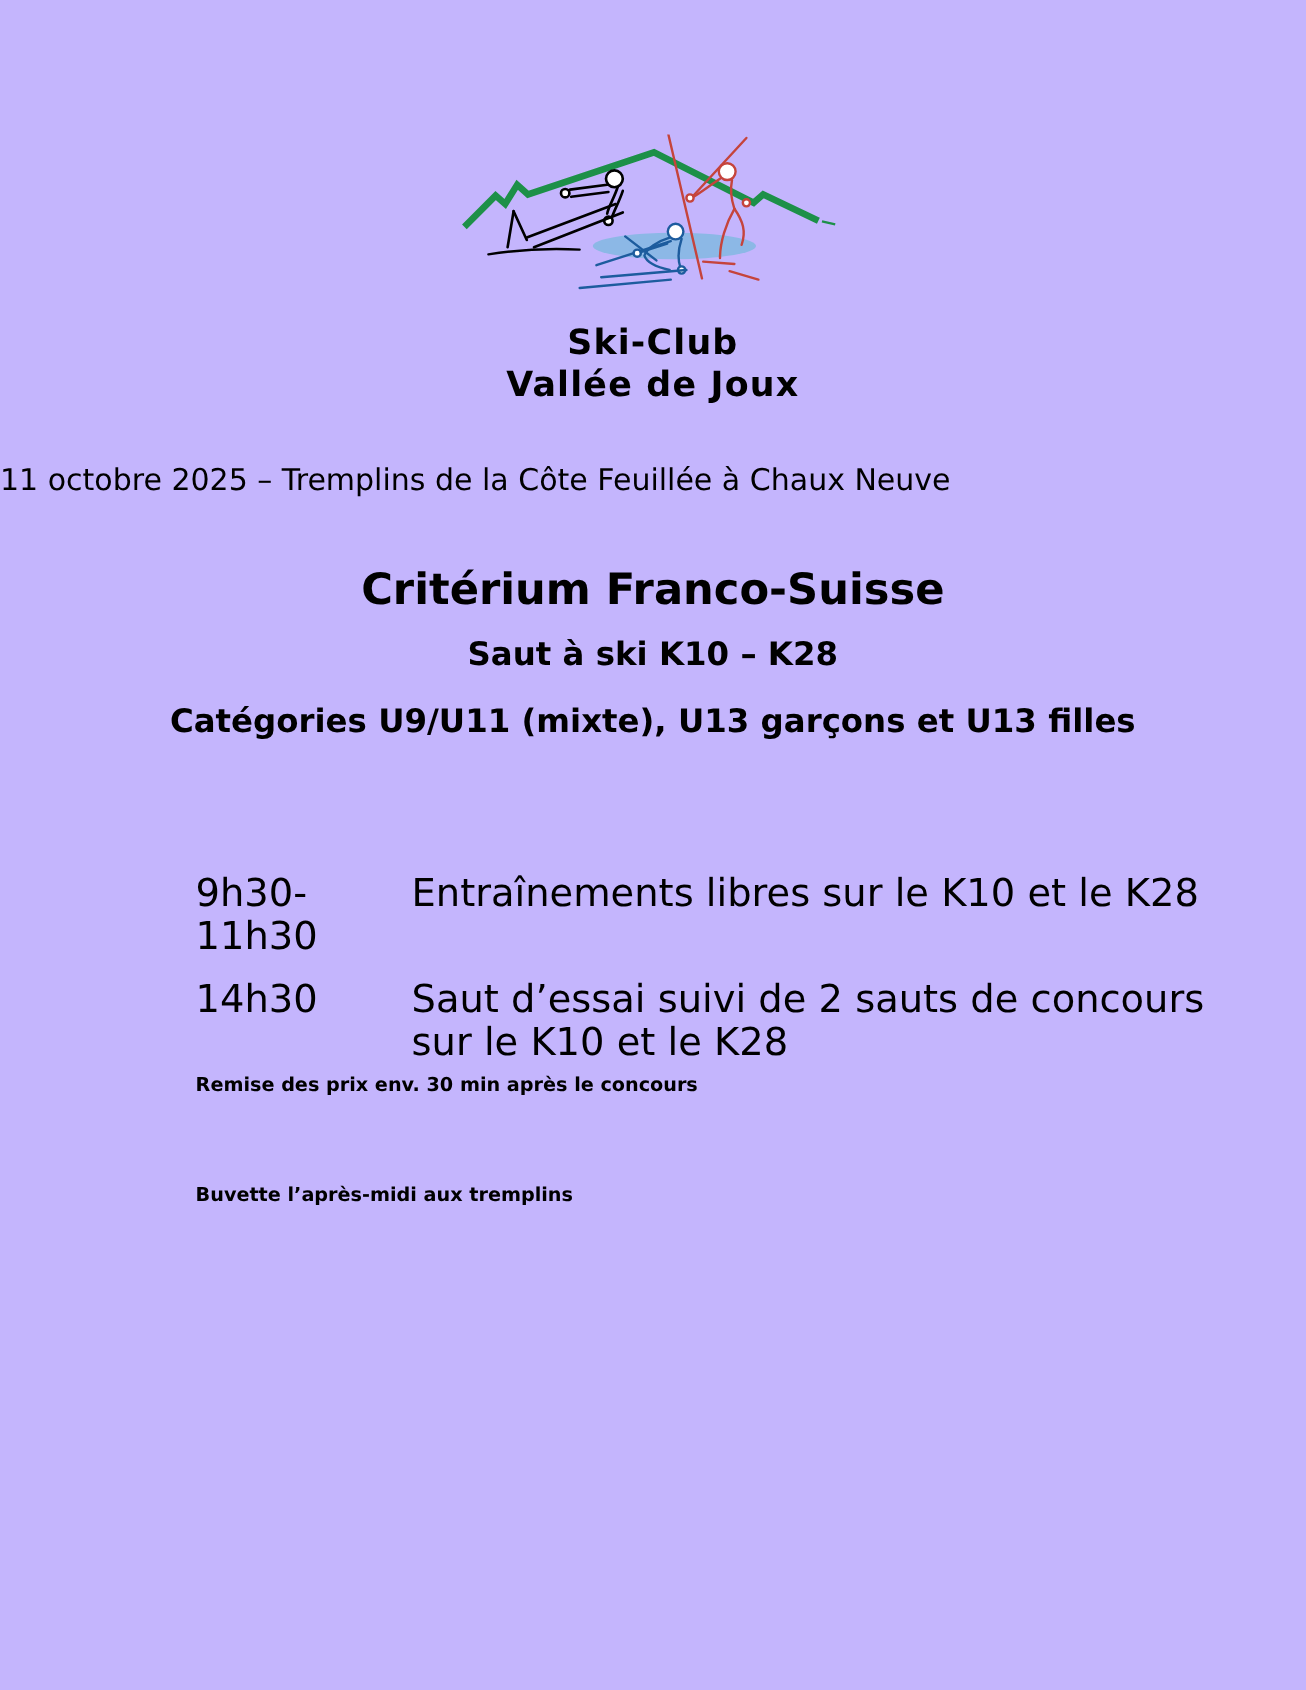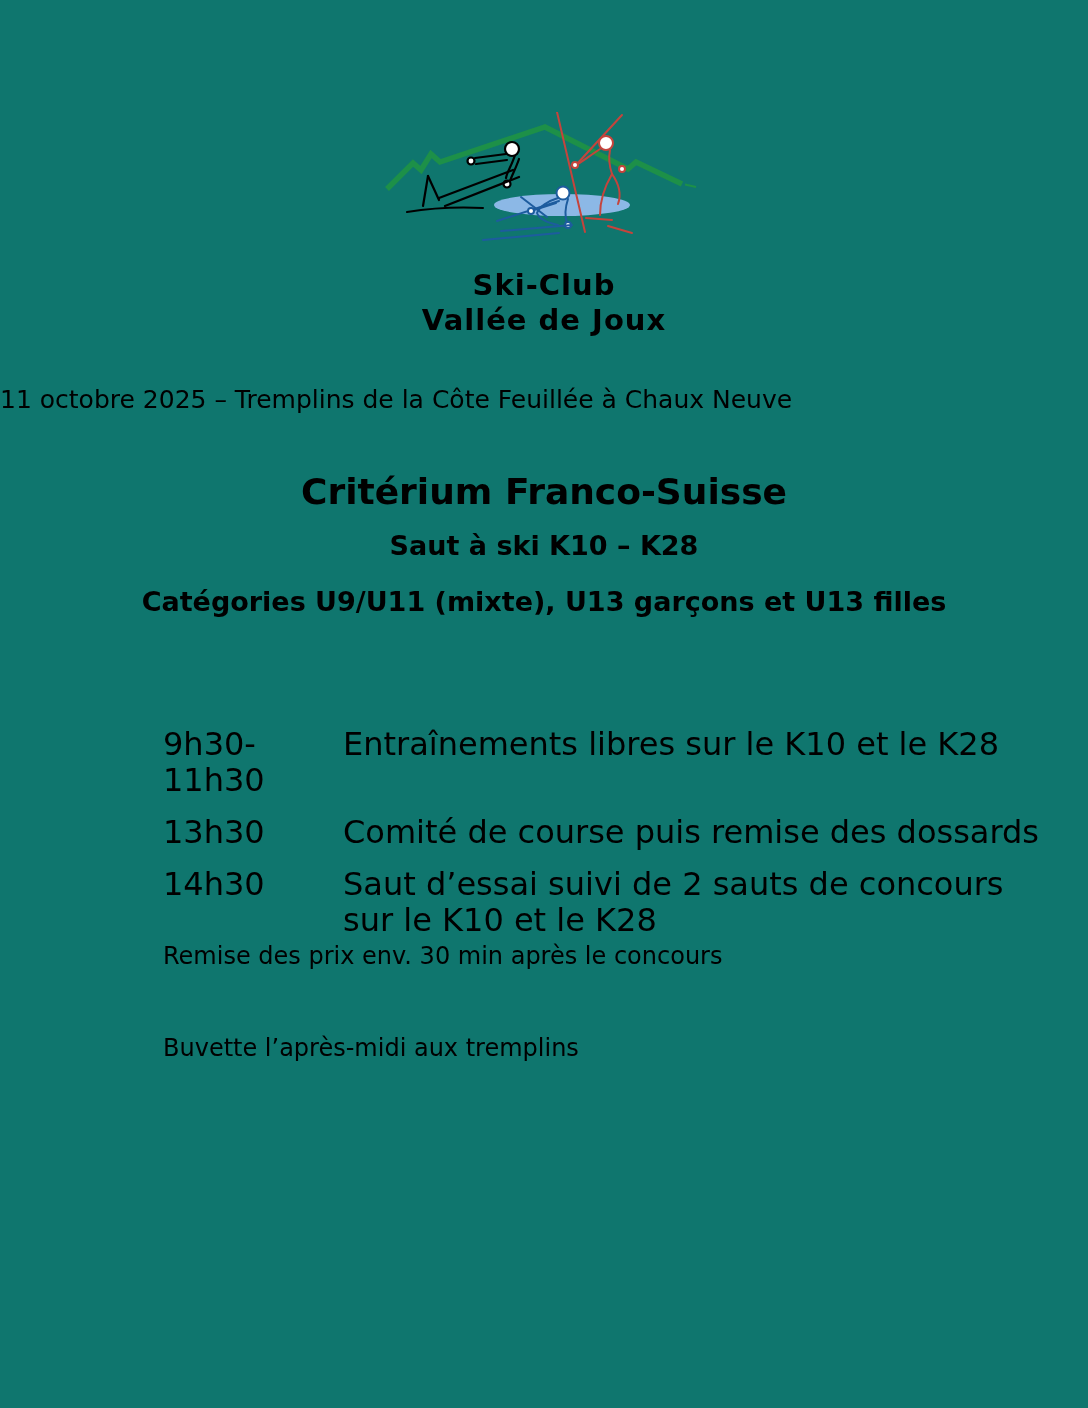--- a/index.html
+++ b/index.html
@@ -4,21 +4,21 @@
 <style>
   html, body {
     margin: 0;
     padding: 0;
     background: #ffffff;
   }
   .page {
     position: relative;
     width: 1088px;
     height: 1408px;
-    background: #0f766e;
+    background: #c4b5fd;
     color: #000000;
     font-family: "DejaVu Sans", sans-serif;
     overflow: hidden;
   }
   .logo-block {
     margin-top: 112px;
     text-align: center;
   }
   .logo-svg {
     display: block;
@@ -57,22 +57,23 @@
   }
   .schedule-row:last-child { margin-bottom: 0; }
   .schedule-time {
     flex: 0 0 180px;
   }
   .schedule-activity {
     max-width: 700px;
   }
   .note {
     margin-left: 163px;
-    font-size: 24px;
+    font-size: 16px;
     line-height: 36px;
+    font-weight: bold;
   }
   .note-prizes        { margin-top: 0px; }
   .note-refreshments  { margin-top: 56px; }
   .note-registration  { margin-top: 54px; }
 </style>
 </head>
 <body>
 
 <div class="page">
 
@@ -142,24 +143,20 @@
     <div class="heading-subtitle">Saut à ski K10 – K28</div>
     <div class="heading-categories">Catégories U9/U11 (mixte), U13 garçons et U13 filles</div>
   </div>
 
   <div class="schedule">
     <div class="schedule-row">
       <div class="schedule-time">9h30-11h30</div>
       <div class="schedule-activity">Entraînements libres sur le K10 et le K28</div>
     </div>
     <div class="schedule-row">
-      <div class="schedule-time">13h30</div>
-      <div class="schedule-activity">Comité de course puis remise des dossards</div>
-    </div>
-    <div class="schedule-row">
       <div class="schedule-time">14h30</div>
       <div class="schedule-activity">Saut d’essai suivi de 2 sauts de concours sur le K10 et le K28</div>
     </div>
   </div>
 
   <div class="note note-prizes">Remise des prix env. 30 min après le concours</div>
 
   <div class="note note-refreshments">Buvette l’après-midi aux tremplins</div>
 
 

